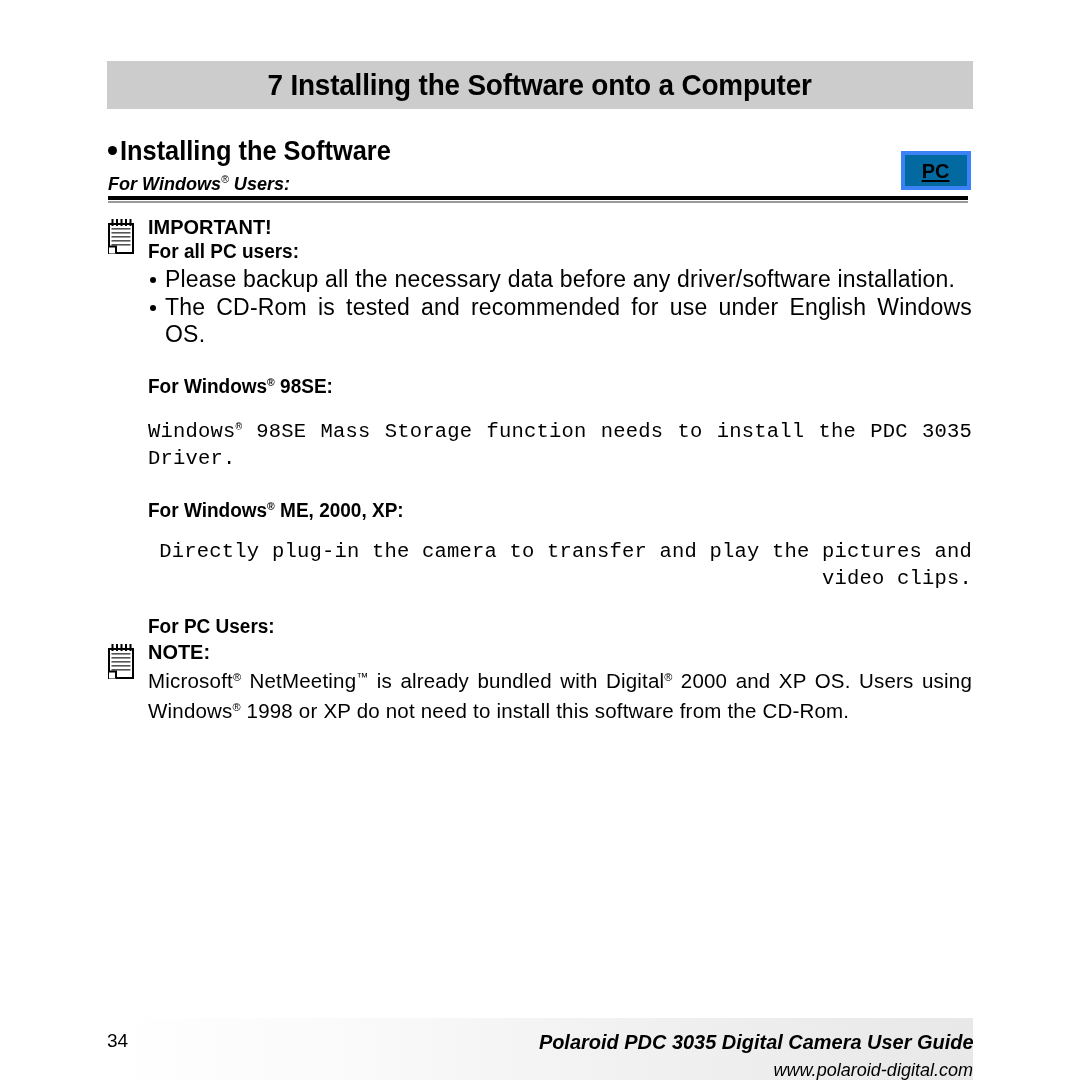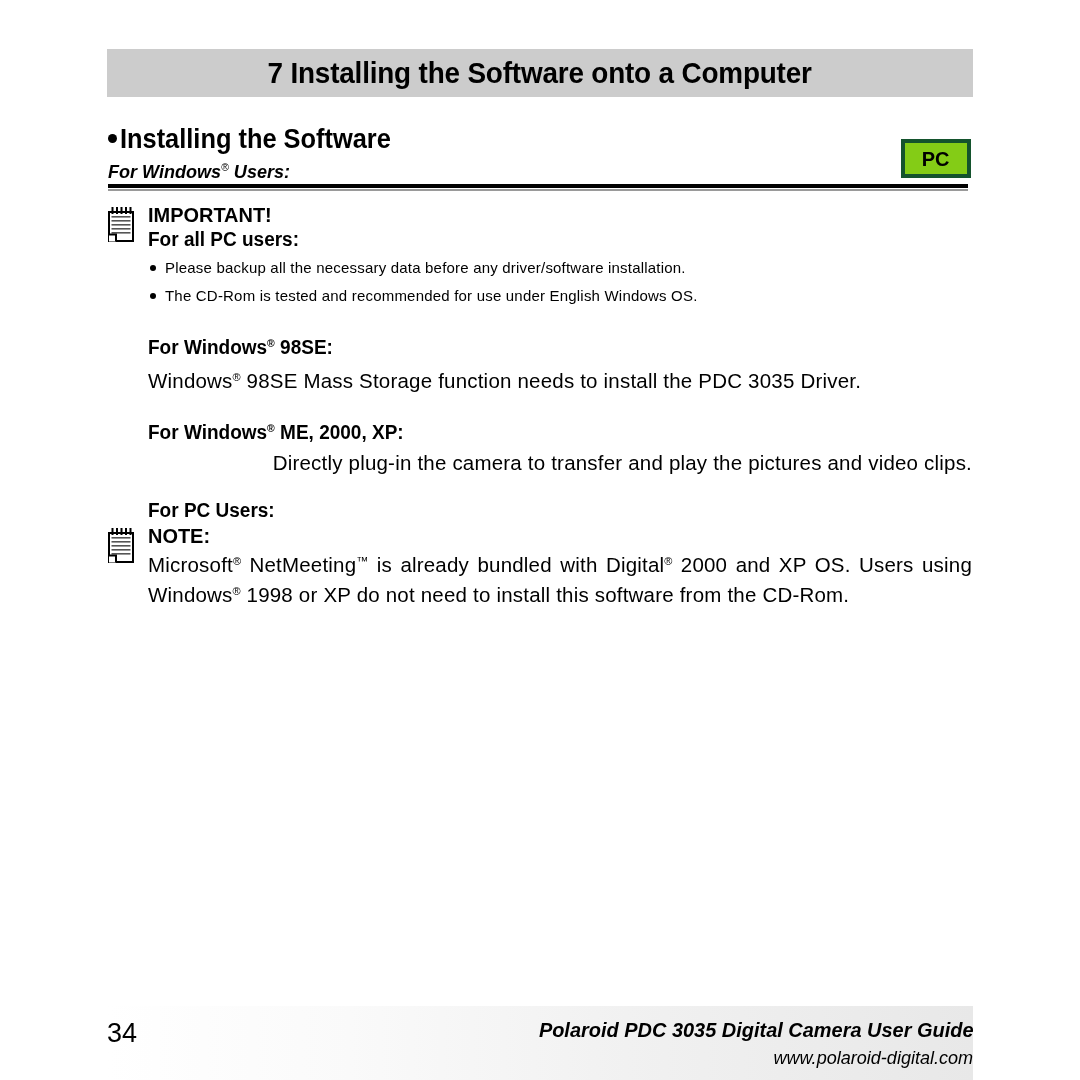--- a/index.html
+++ b/index.html
@@ -11,21 +11,21 @@
     width: 1080px;
     height: 1080px;
     position: relative;
     font-family: "Liberation Sans", sans-serif;
     color: #000000;
     overflow: hidden;
   }
 
   .page {
     position: absolute;
-    left: 0; top: 4px;
+    left: 0; top: 16px;
     width: 1080px;
     height: 1064px;
   }
 
   
   .chapter-bar {
     position: absolute;
     left: 107px;
     top: 45px;
     width: 866px;
@@ -92,26 +92,27 @@
     font-weight: normal;
   }
 
   
   .pc-badge {
     position: absolute;
     left: 901px;
     top: 135px;
     width: 70px;
     height: 39px;
-    border: 4px solid #14532d;
-    background: #84cc16;
+    border: 4px solid #3b82f6;
+    background: #0369a1;
     box-sizing: border-box;
     display: flex;
     align-items: center;
     justify-content: center;
+    text-decoration: underline;
   }
   .pc-badge-label {
     font-family: "Liberation Sans", sans-serif;
     font-weight: bold;
     font-size: 21px;
     line-height: 1;
     transform: scaleX(0.95);
   }
 
   
@@ -176,21 +177,21 @@
   .bullet-list {
     margin: 2px 0 0 0;
     padding: 0;
     list-style: none;
   }
   .bullet-item {
     position: relative;
     padding-left: 17px;
     margin-top: 1px;
     font-family: "Liberation Sans", sans-serif;
-    font-size: 15px;
+    font-size: 23px;
     line-height: 27px;
     text-align: justify;
     text-justify: inter-word;
     letter-spacing: 0.2px;
   }
   .bullet-item::before {
     content: "";
     position: absolute;
     left: 2px;
     top: 11px;
@@ -213,21 +214,22 @@
     margin: 0;
   }
   .para.nojust {
     text-align: right;
   }
 
   .sub-block {
     margin-top: 22px;
   }
   .sub-block .para {
-    margin-top: 4px;
+    margin-top: 15px;
+    font-family: Liberation Mono, monospace;
   }
 
   .reg, .tm {
     font-size: 11px;
     vertical-align: 7px;
     letter-spacing: 0;
   }
   .tm { font-size: 12px; vertical-align: 7px; }
 
   .note-block {
@@ -241,21 +243,21 @@
     top: 1002px;
     width: 866px;
     height: 78px;
     background: linear-gradient(to right, #ffffff 0%, #fafafa 28%, #f1f1f1 60%, #e8e8e8 100%);
   }
   .footer-pageno {
     position: absolute;
     left: 0px;
     top: 12px;
     font-family: "Liberation Sans", sans-serif;
-    font-size: 27px;
+    font-size: 19px;
     font-weight: normal;
   }
   .footer-title {
     position: absolute;
     right: 0px;
     top: 12px;
     font-family: "Liberation Sans", sans-serif;
     font-weight: bold;
     font-style: italic;
     font-size: 21px;

